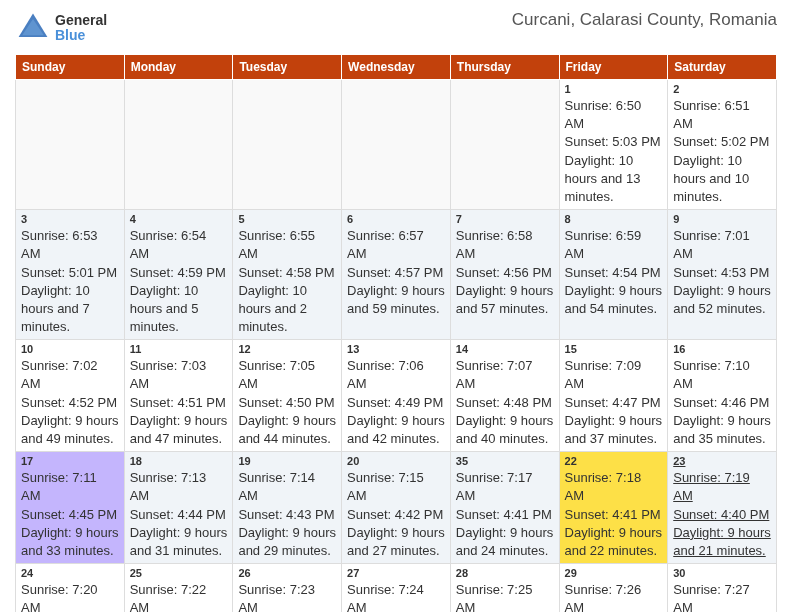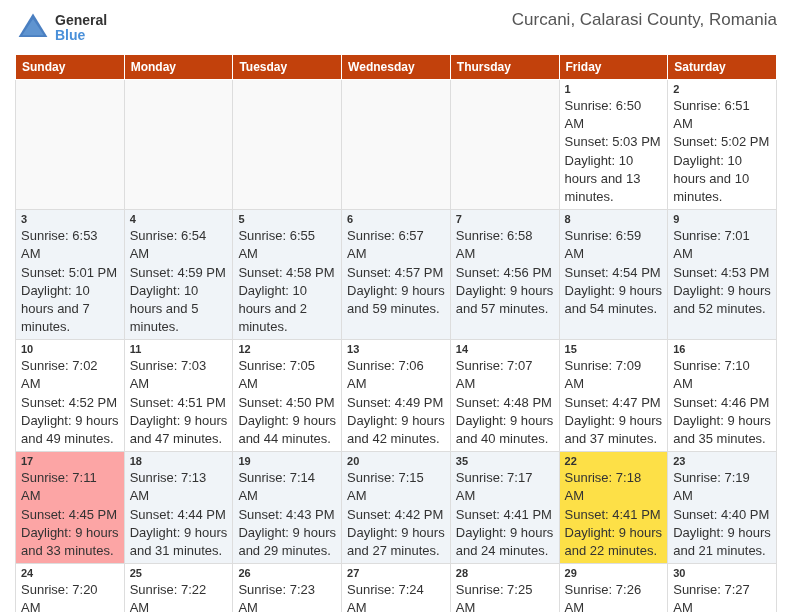--- a/index.html
+++ b/index.html
@@ -200,21 +200,21 @@
           <td>
             <span class="day-number">15</span>
             <div class="day-info">Sunrise: 7:09 AM<br>Sunset: 4:47 PM<br>Daylight: 9 hours and 37 minutes.</div>
           </td>
           <td>
             <span class="day-number">16</span>
             <div class="day-info">Sunrise: 7:10 AM<br>Sunset: 4:46 PM<br>Daylight: 9 hours and 35 minutes.</div>
           </td>
         </tr>
         <tr>
-          <td style="background: #fca5a5;">
+          <td style="background: #c4b5fd;">
             <span class="day-number">17</span>
             <div class="day-info">Sunrise: 7:11 AM<br>Sunset: 4:45 PM<br>Daylight: 9 hours and 33 minutes.</div>
           </td>
           <td style="background: rgb(240, 244, 248);">
             <span class="day-number">18</span>
             <div class="day-info">Sunrise: 7:13 AM<br>Sunset: 4:44 PM<br>Daylight: 9 hours and 31 minutes.</div>
           </td>
           <td style="background: rgb(240, 244, 248);">
             <span class="day-number">19</span>
             <div class="day-info">Sunrise: 7:14 AM<br>Sunset: 4:43 PM<br>Daylight: 9 hours and 29 minutes.</div>
@@ -224,21 +224,21 @@
             <div class="day-info">Sunrise: 7:15 AM<br>Sunset: 4:42 PM<br>Daylight: 9 hours and 27 minutes.</div>
           </td>
           <td style="background: rgb(240, 244, 248);">
             <span class="day-number">35</span>
             <div class="day-info">Sunrise: 7:17 AM<br>Sunset: 4:41 PM<br>Daylight: 9 hours and 24 minutes.</div>
           </td>
           <td style="background: #fde047;">
             <span class="day-number">22</span>
             <div class="day-info">Sunrise: 7:18 AM<br>Sunset: 4:41 PM<br>Daylight: 9 hours and 22 minutes.</div>
           </td>
-          <td style="background: rgb(240, 244, 248);">
+          <td style="background: rgb(240, 244, 248); text-decoration: underline;">
             <span class="day-number">23</span>
             <div class="day-info">Sunrise: 7:19 AM<br>Sunset: 4:40 PM<br>Daylight: 9 hours and 21 minutes.</div>
           </td>
         </tr>
         <tr>
           <td>
             <span class="day-number">24</span>
             <div class="day-info">Sunrise: 7:20 AM<br>Sunset: 4:39 PM<br>Daylight: 9 hours and 19 minutes.</div>
           </td>
           <td>

